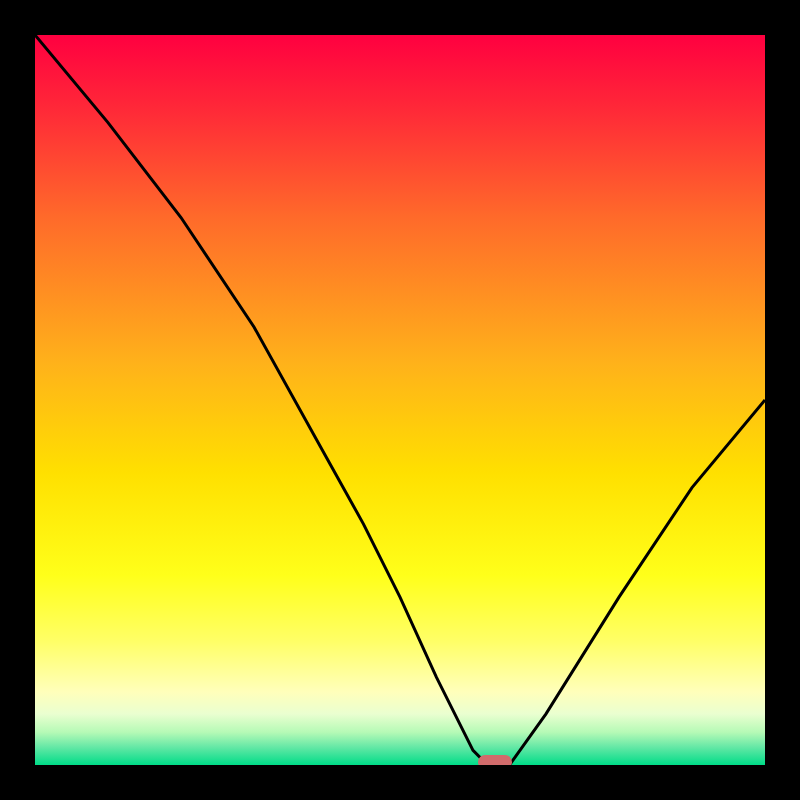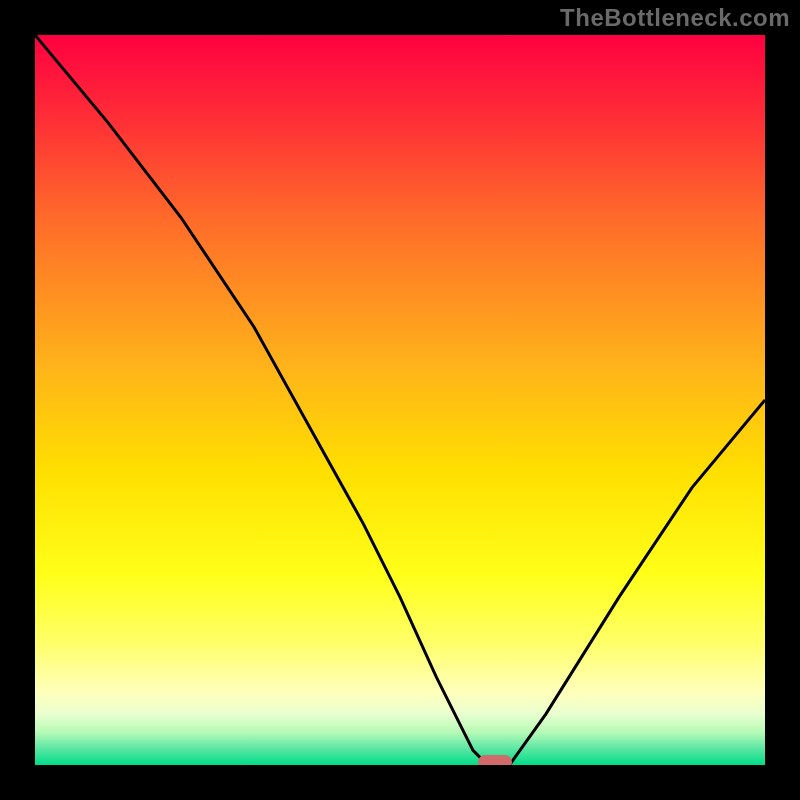--- a/index.html
+++ b/index.html
@@ -45,21 +45,20 @@
     height: 14px;
     border-radius: 7px;
     z-index: 5;
   }
 </style>
 </head>
 <body>
 
 <div class="container">
 
-  <div class="watermark">TheBottleneck.com</div>
 
   <div class="plot-area">
     <svg viewBox="0 0 730 730">
       <defs>
         <linearGradient id="bg-grad" x1="0" y1="0" x2="0" y2="1">
             <stop offset="0%" stop-color="#ff0040"></stop>
             <stop offset="10%" stop-color="#ff2838"></stop>
             <stop offset="25%" stop-color="#ff6a2a"></stop>
             <stop offset="45%" stop-color="#ffb21a"></stop>
             <stop offset="60%" stop-color="#ffe000"></stop>

